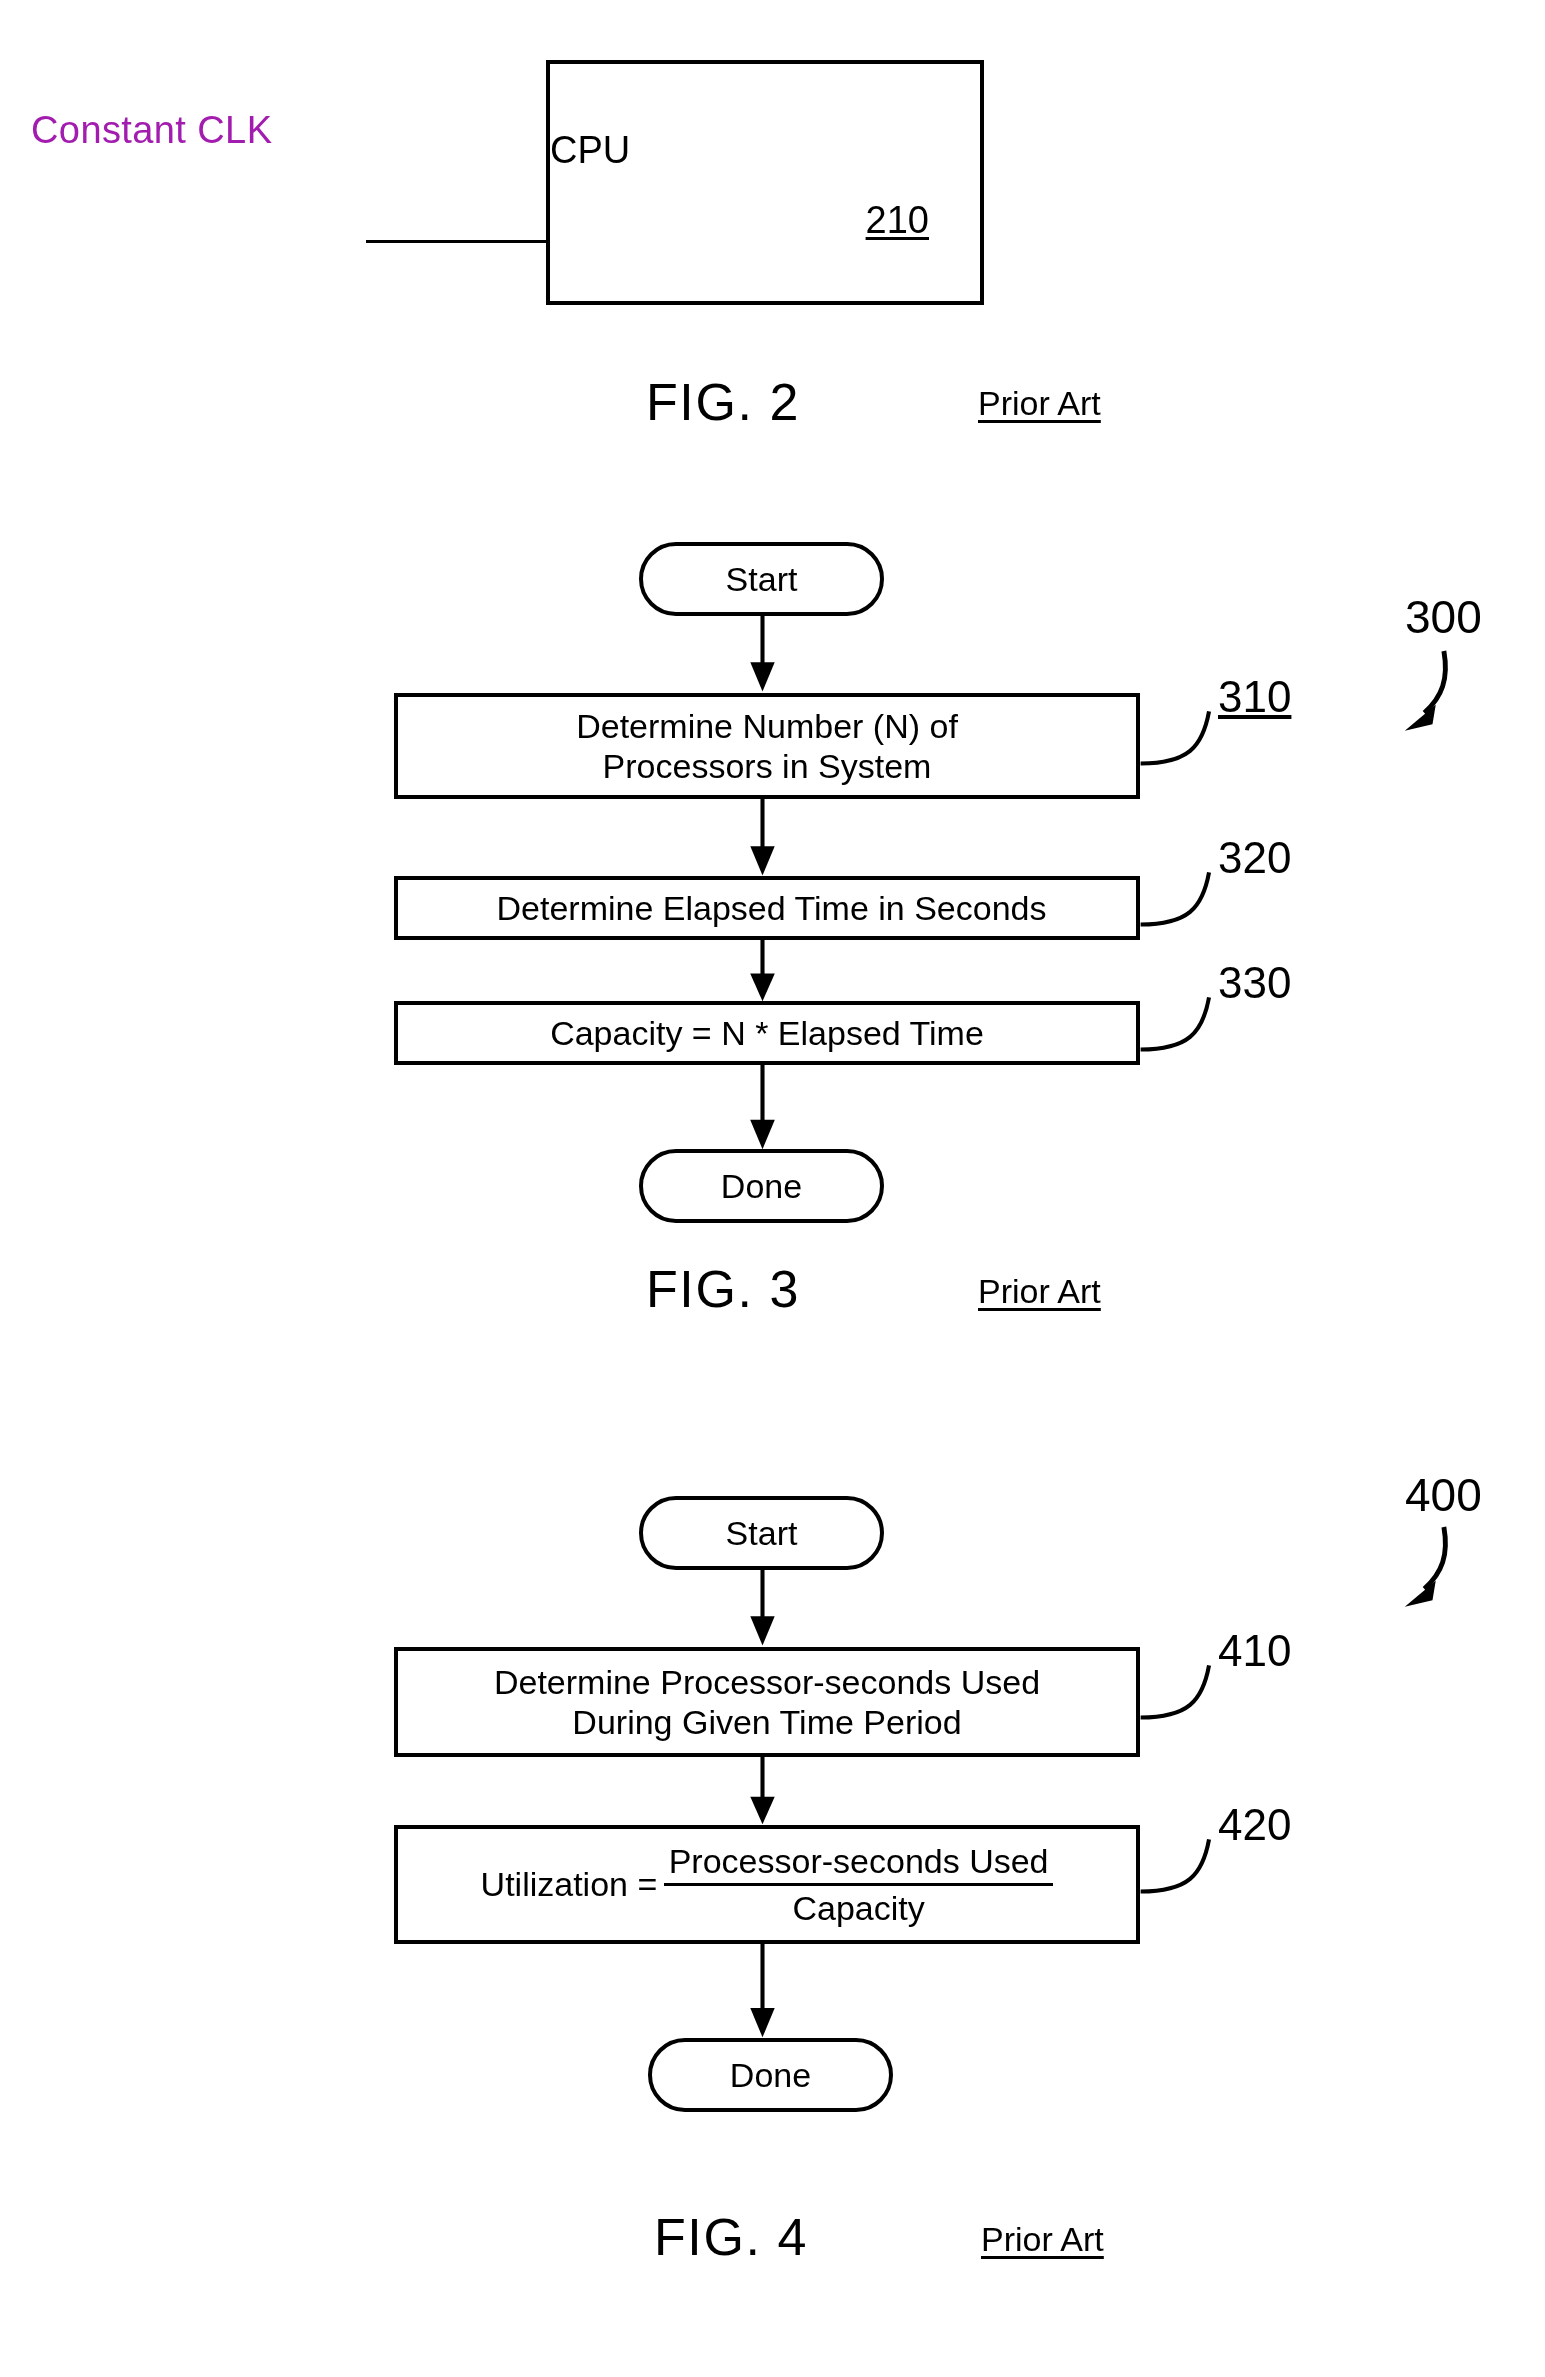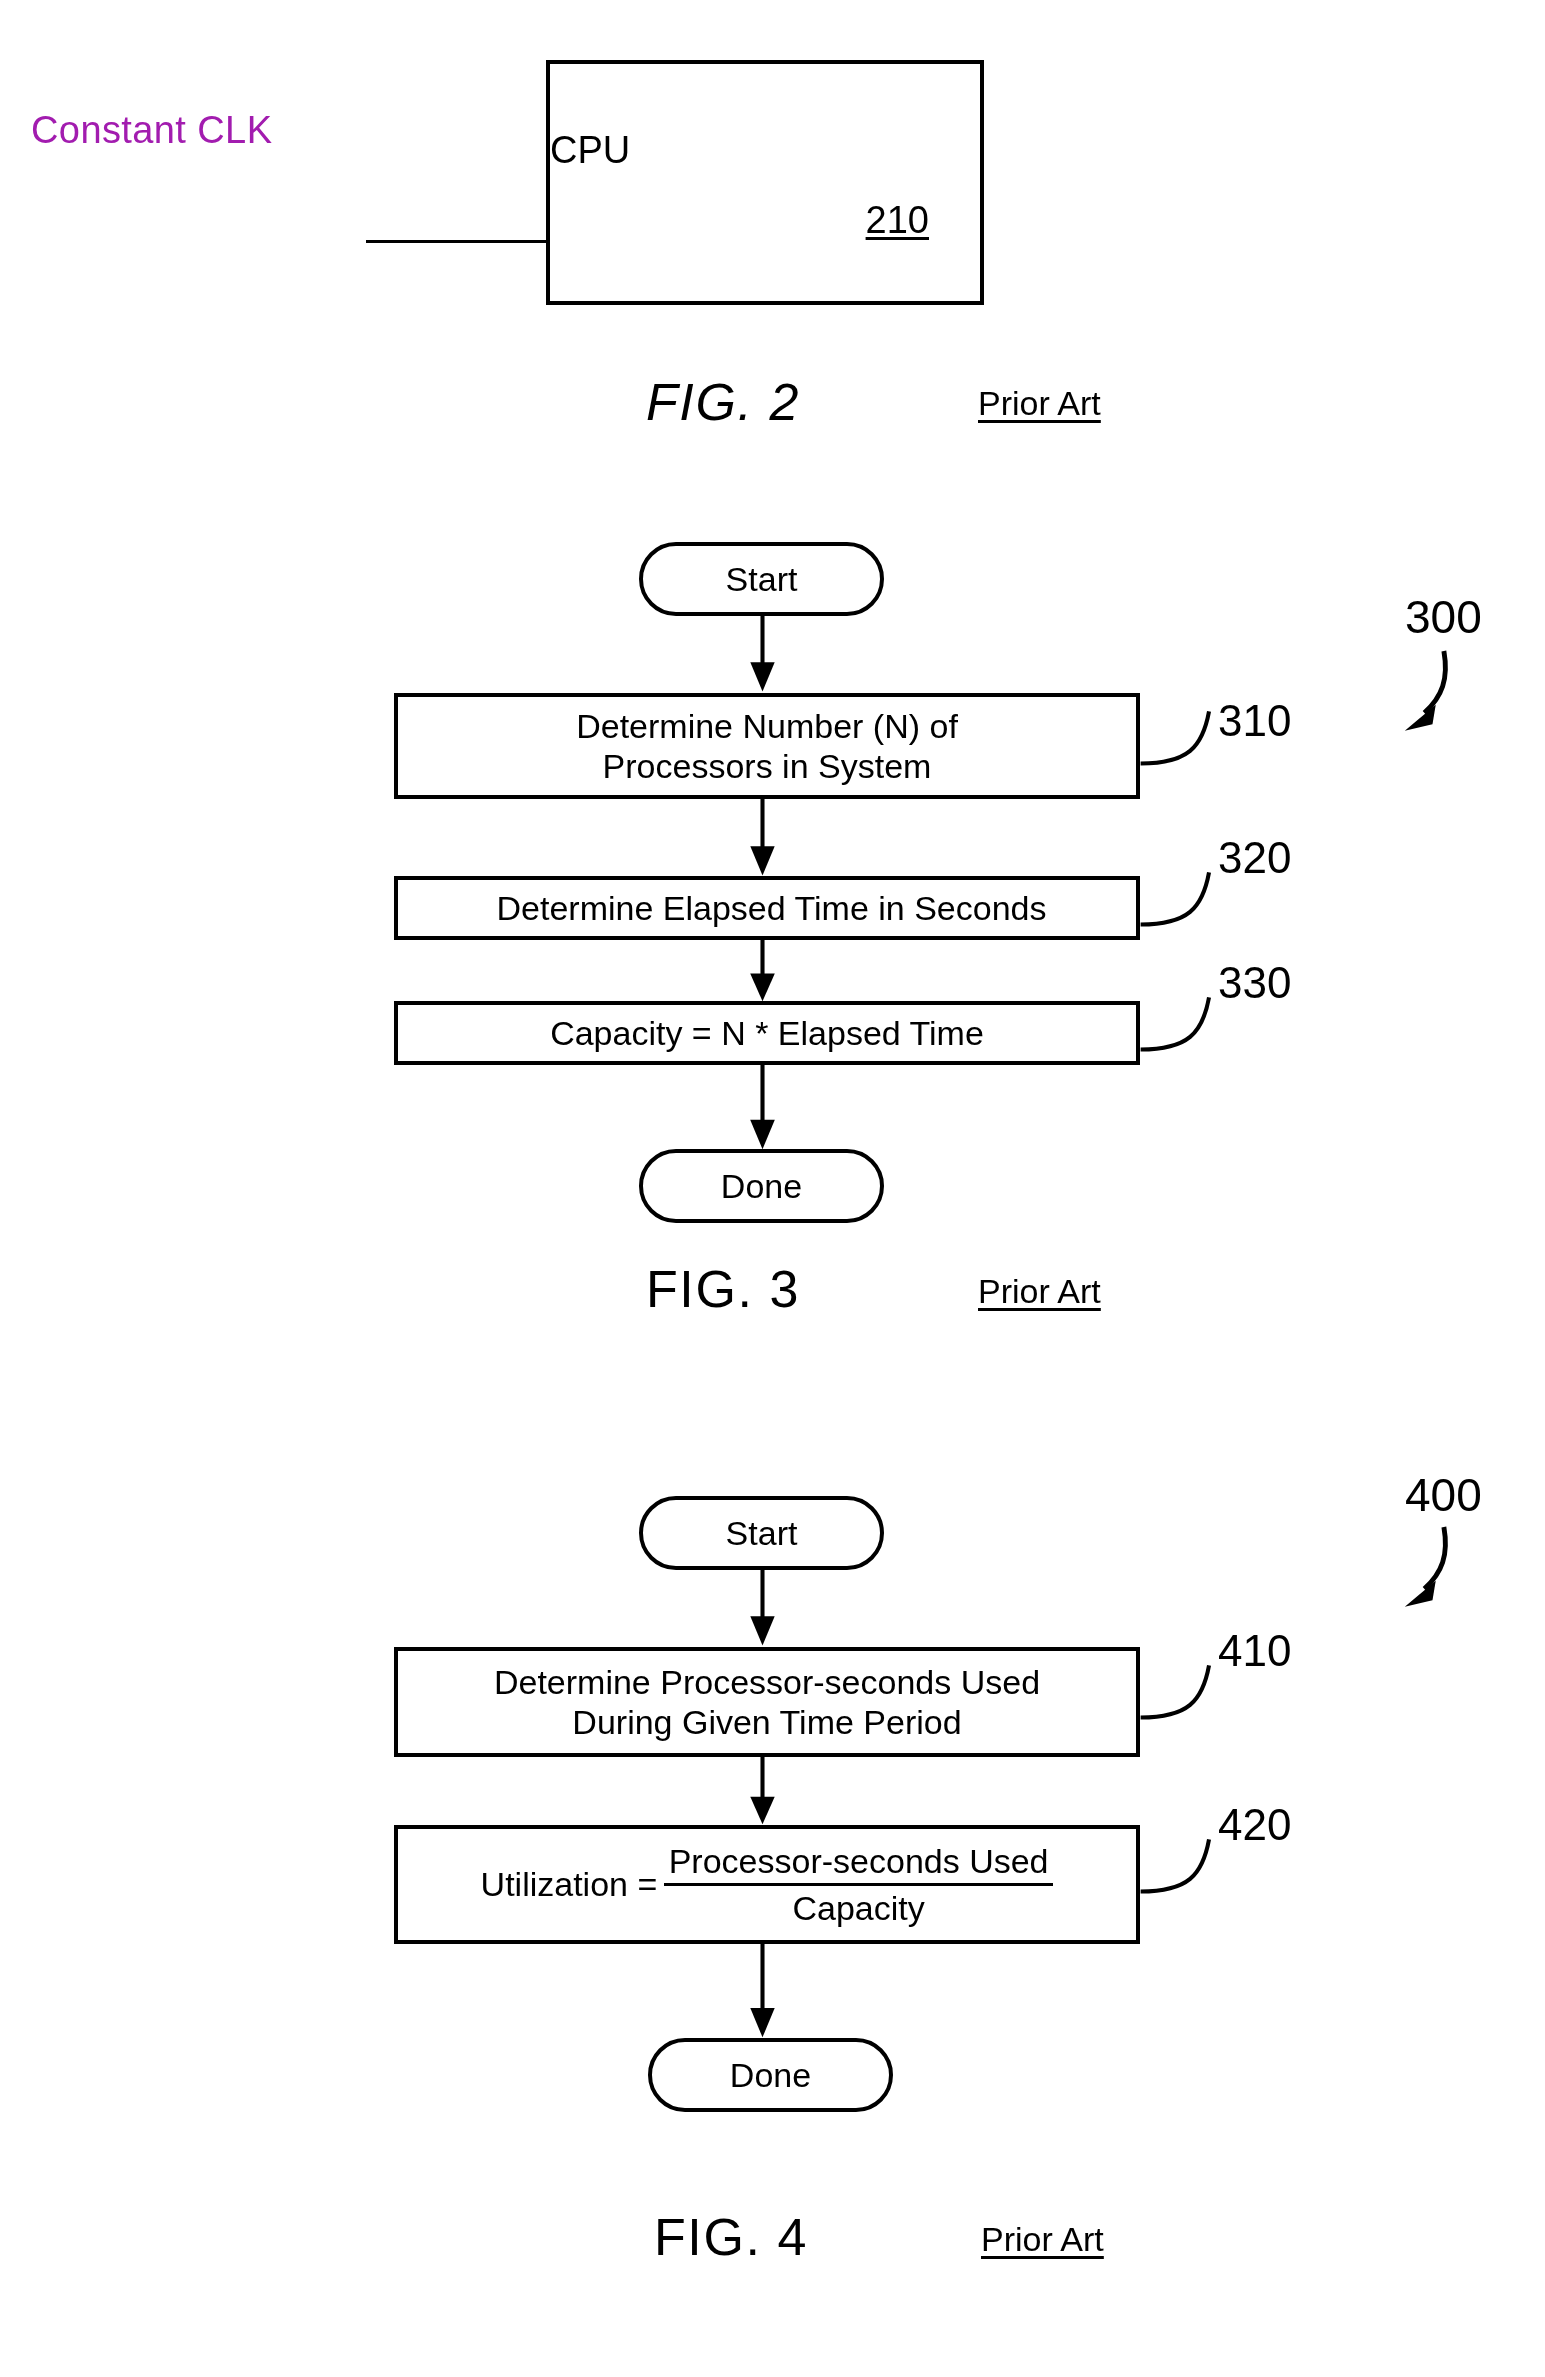--- a/index.html
+++ b/index.html
@@ -137,21 +137,21 @@
 
     <div class="txt clk-label" style="left:31px; top:110px;">Constant CLK</div>
 
     <div class="clk-line" style="left:366px; top:240px; width:181px;"></div>
 
     <div class="cpu-box" style="left:546px; top:60px; width:438px; height:245px;">
       <div class="cpu-title" style="position:absolute; left:0; right:0; top:65px;">CPU</div>
       <div class="cpu-num" style="position:absolute; right:51px; top:135px;">210</div>
     </div>
 
-    <div class="fig-caption" style="left:646px; top:372px;font-style:italic;">FIG. 2</div>
+    <div class="fig-caption" style="left:646px; top:372px;">FIG. 2</div>
     <div class="prior-art" style="left:978px; top:384px;">Prior Art</div>
   </div>
 
   <div>
 
     <div class="fc-term" style="left:639px; top:542px; width:245px; height:74px;">
       <span>Start</span>
     </div>
 
     <svg class="connector" style="left:746px; top:615px; width:33px; height:78px;" viewBox="0 0 40 96">
@@ -162,21 +162,21 @@
     <div class="fc-proc" style="left:394px; top:693px; width:746px; height:106px;">
       <div>
         <div>Determine Number (N) of</div>
         <div>Processors in System</div>
       </div>
     </div>
 
     <svg class="connector" style="left:1139px; top:669px; width:114px; height:106px;" viewBox="0 0 140 130">
       <path d="M 2 116 C 60 116, 78 96, 86 52" stroke="#000" stroke-width="5" fill="none"></path>
     </svg>
-    <div class="ref-num" style="left:1218px; top:696px;">310</div>
+    <div class="ref-num" style="left:1218px; top:672px;text-decoration:underline;">310</div>
 
     <svg class="connector" style="left:746px; top:799px; width:33px; height:78px;" viewBox="0 0 40 96">
       <line x1="20" y1="0" x2="20" y2="66" stroke="#000" stroke-width="5"></line>
       <polygon points="20,94 5,58 35,58" fill="#000"></polygon>
     </svg>
 
     <div class="fc-proc" style="left:394px; top:876px; width:746px; height:64px;padding-left:9px;">
       <div>
         <div>Determine Elapsed Time in Seconds</div>
       </div>

